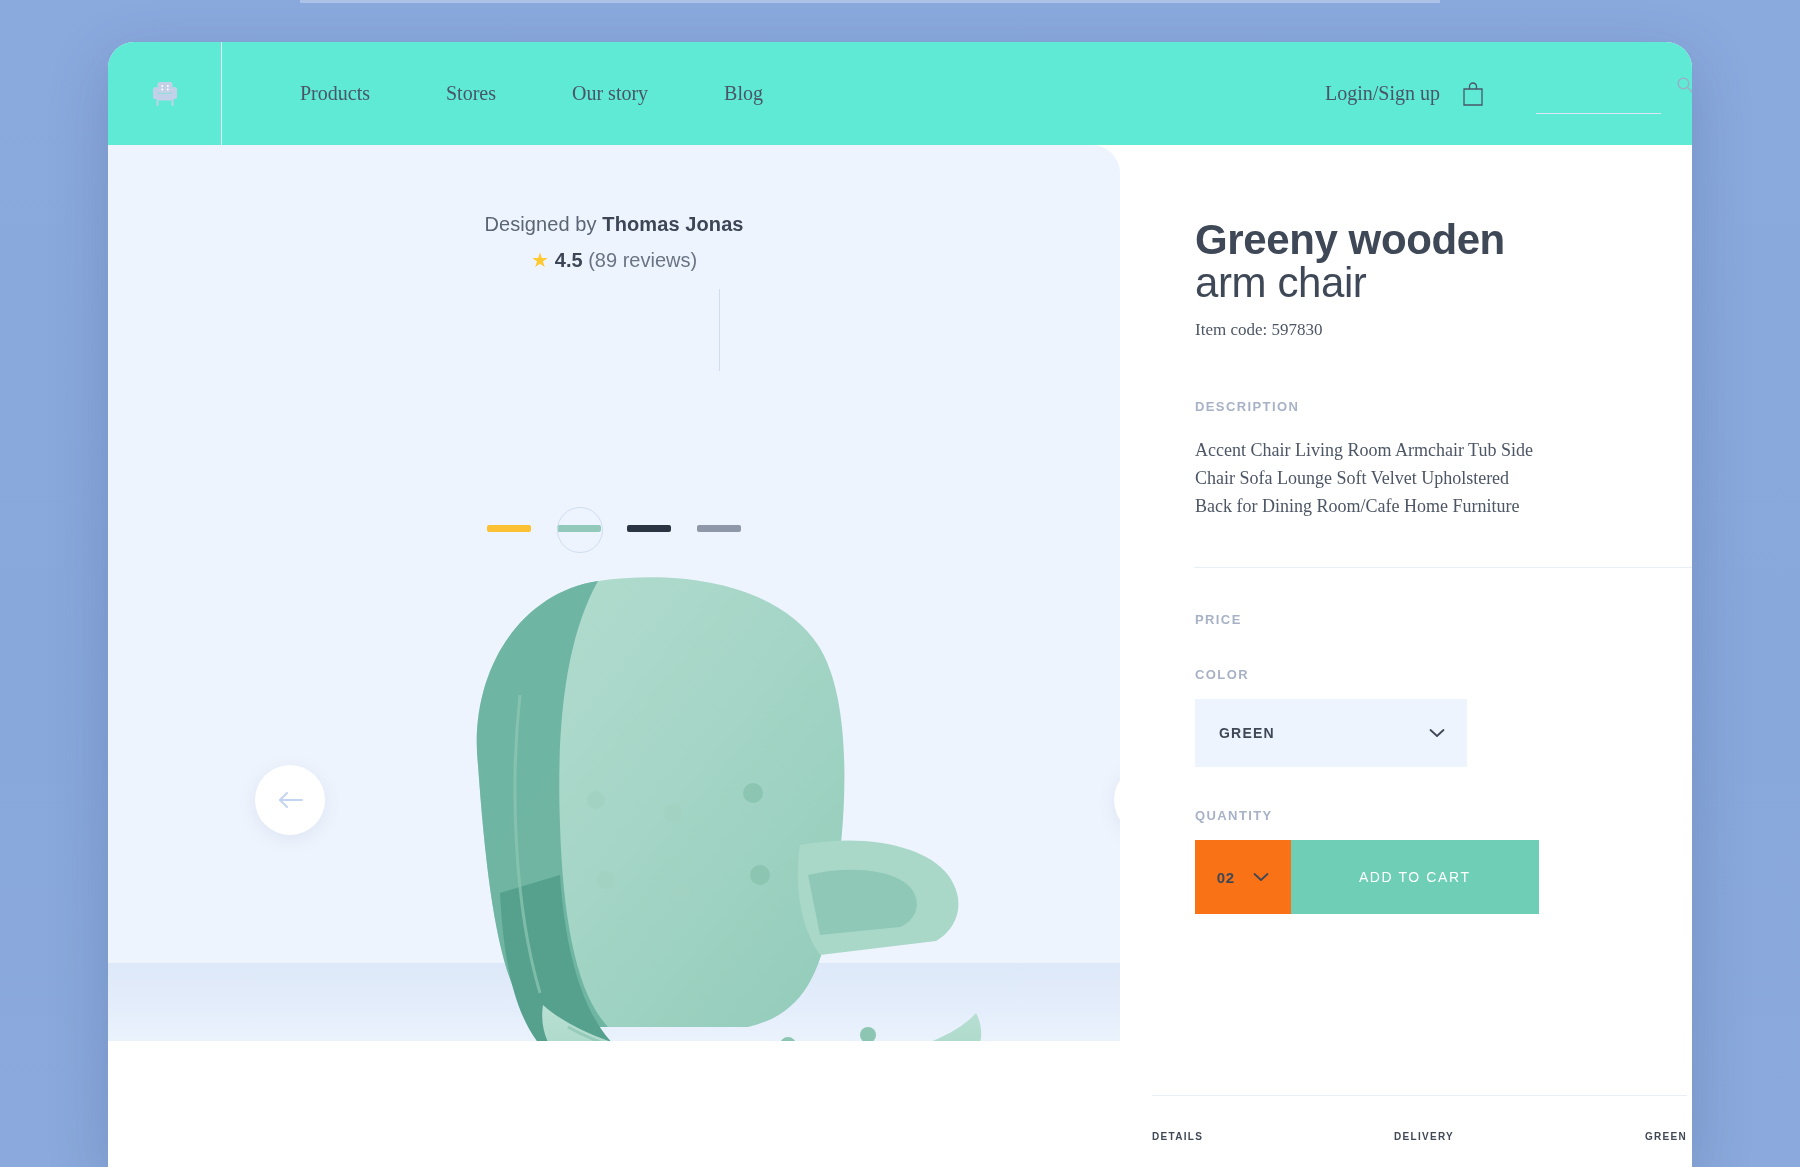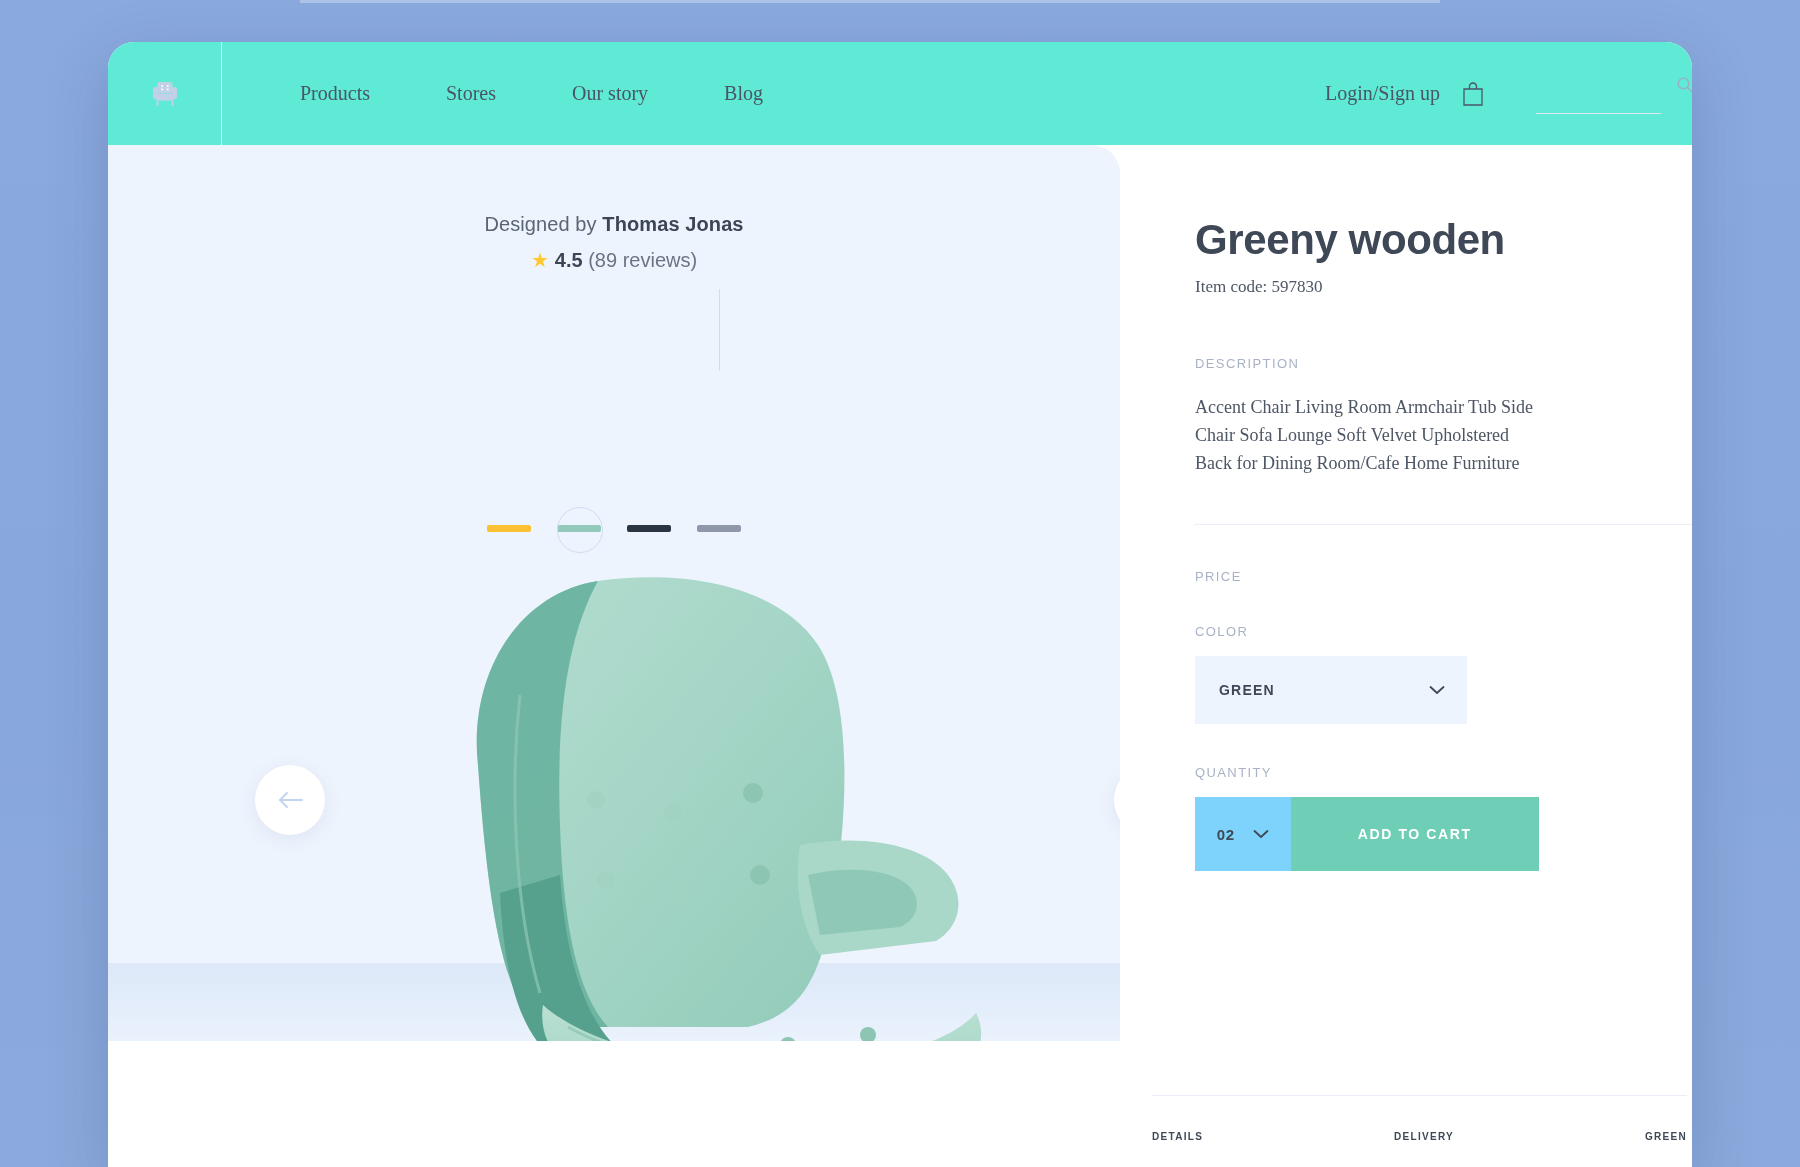--- a/index.html
+++ b/index.html
@@ -185,21 +185,21 @@
 
   .item-code {
     font-family: "Liberation Serif", serif;
     font-size: 17px;
     color: #4d5665;
     margin-top: 16px;
   }
 
   .label {
     font-size: 13px; letter-spacing: 1.4px;
-    font-weight: 400;
+    font-weight: 700;
     color: #a8b2c6;
   }
   .desc-label { margin-top: 59px; }
   .desc-text {
     font-family: "Liberation Serif", serif;
     font-size: 18px; line-height: 28px;
     color: #4d5665;
     margin-top: 22px;
     max-width: 390px;
   }
@@ -234,31 +234,31 @@
   .select-val {
     font-size: 14px; font-weight: 700; letter-spacing: 1.2px;
     color: #3f4856;
   }
   .chev { width: 16px; height: 10px; }
 
   .qty-label { margin-top: 41px; }
   .qty-row { display: flex; align-items: stretch; margin-top: 17px; }
   .qty-box {
     width: 103px; height: 74px;
-    background: #7dd3fc;
+    background: #f97316;
     display: flex; align-items: center; justify-content: center;
     gap: 18px; cursor: pointer;
   }
   .qty-val { font-size: 15px; font-weight: 700; color: #3f4856; letter-spacing: .6px; }
   .cart-btn {
     width: 268px; height: 74px;
     background: #6ecfb6;
     border: none;
     color: #fff;
-    font-size: 14px; font-weight: 700; letter-spacing: 1.6px;
+    font-size: 14px; font-weight: 400; letter-spacing: 1.6px;
     cursor: pointer;
     font-family: "Liberation Sans", sans-serif;
   }
 
   .tabs-divider {
     position: absolute; left: 32px; bottom: 71px;
     width: 535px; height: 1px; background: #eaeef6;
   }
   .tabs {
     position: absolute; left: 32px; bottom: 25px;
@@ -412,20 +412,21 @@
       <circle cx="216" cy="513" r="6" fill="#5e5246"></circle>
       <circle cx="216" cy="530" r="5" fill="#5e5246"></circle>
     </svg>
   </div>
 
   <div class="details">
     <div class="details-inner">
 
       <h1 class="title">
         <span class="t1">Greeny wooden</span>
+        <span class="t2">arm chair</span>
       </h1>
 
       <div class="item-code">Item code: 597830</div>
 
       <div class="label desc-label">DESCRIPTION</div>
       <p class="desc-text">Accent Chair Living Room Armchair Tub Side Chair Sofa Lounge Soft Velvet Upholstered Back for Dining Room/Cafe Home Furniture</p>
 
       <div class="divider"></div>
 
       <div class="label price-label">PRICE</div>

